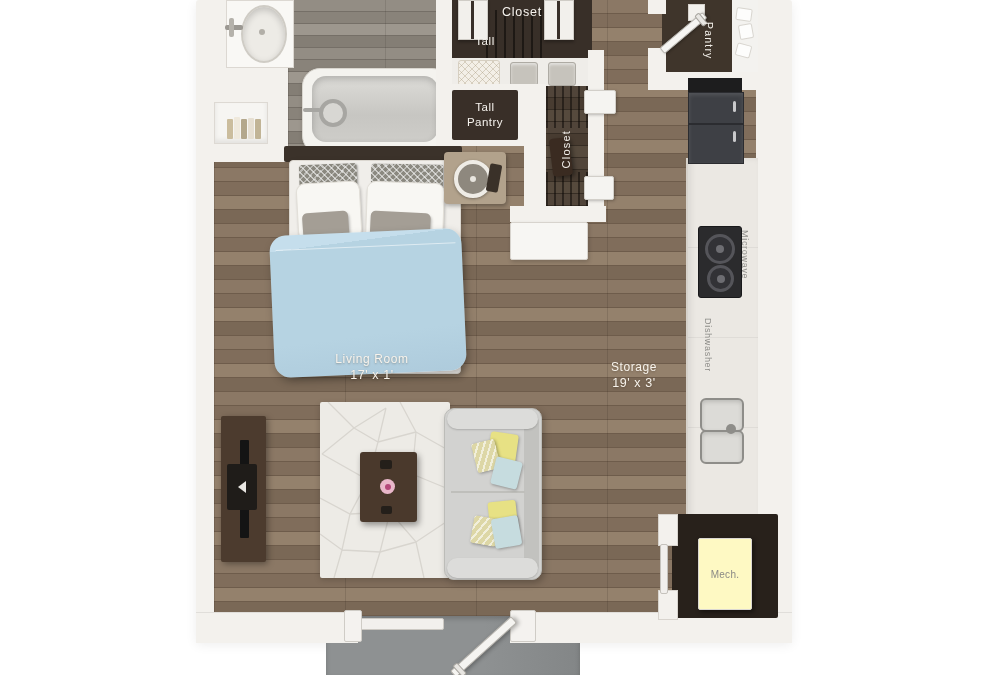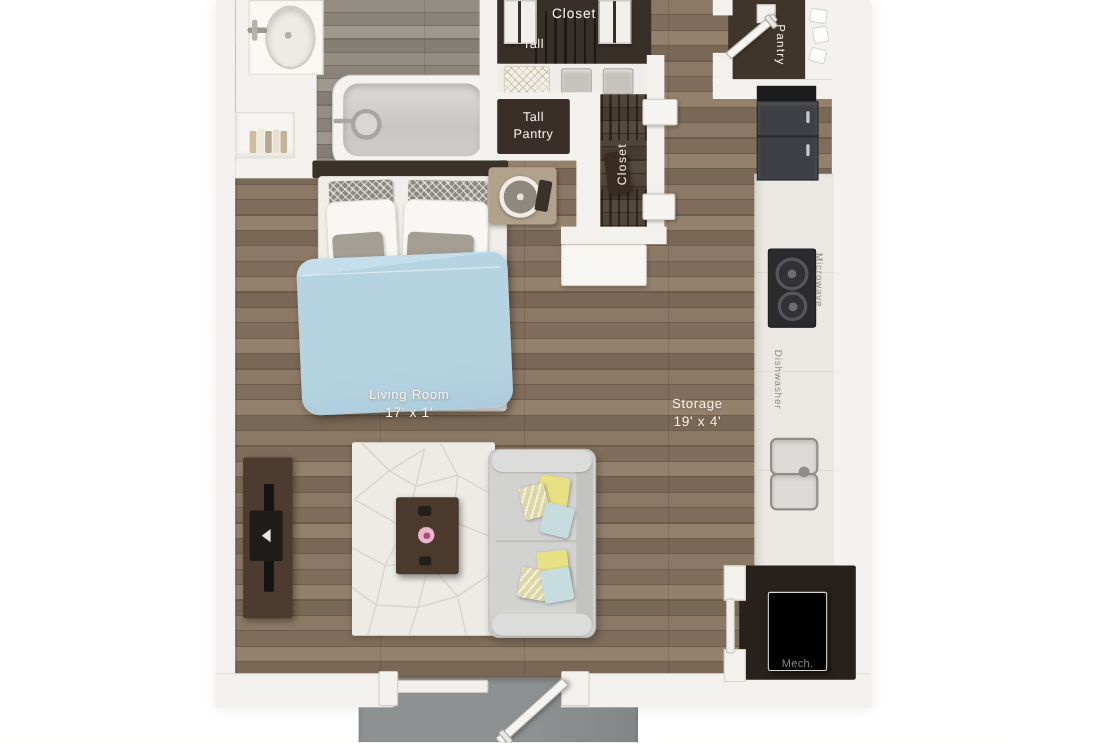--- a/index.html
+++ b/index.html
@@ -132,23 +132,23 @@
   .lbl-vgray{writing-mode:vertical-rl;color:#8e8d89;font-size:9px;letter-spacing:.7px;}
   .lbl-microwave{left:740px;top:230px;}
   .lbl-dishwasher{left:703px;top:318px;}
   .ksink{width:40px;height:30px;background:#dcdbd7;border:2px solid #8e8d89;border-radius:6px;
      box-shadow:inset 0 2px 4px rgba(0,0,0,.15);}
   .ks1{left:700px;top:398px;} .ks2{left:700px;top:430px;}
   .ks-faucet{left:726px;top:424px;width:10px;height:10px;background:#8e8d89;border-radius:50%;}
 
   
   .mech-room{left:672px;top:514px;width:106px;height:104px;background:#28211b;border-radius:2px;}
-  .mech-box{left:698px;top:538px;width:52px;height:70px;background:#000000;border:1px solid #dbd8d2;
+  .mech-box{left:698px;top:538px;width:52px;height:70px;background:#fef9c3;border:1px solid #dbd8d2;
      border-radius:2px;box-shadow:2px 2px 5px rgba(0,0,0,.45);
-     display:flex;align-items:flex-end;justify-content:center;}
+     display:flex;align-items:center;justify-content:center;}
   .lbl-mech{color:#8b8a86;font-size:10px;letter-spacing:.3px;}
   .mech-post{background:#f3f1ed;border:1px solid #d8d4ce;}
   .mp1{left:658px;top:514px;width:18px;height:30px;}
   .mp2{left:658px;top:590px;width:18px;height:28px;}
   .mech-door-line{left:660px;top:544px;width:6px;height:48px;background:#f1efec;
      border:1px solid #c5c2bc;border-radius:2px;}
 
   
   .patio{left:326px;top:616px;width:254px;height:59px;
      background:linear-gradient(90deg,#8e9192 0 62%,#838687 100%);
@@ -411,16 +411,16 @@
     <div class="inner spillow sp-pat spp2"></div>
     <div class="inner spillow sp-ice spi2"></div>
   </div>
 
   <div class="abs room-label lbl-living">
     <div class="rname">Living Room</div>
     <div class="rdims">17' x 1'</div>
   </div>
   <div class="abs room-label lbl-kitchen">
     <div class="rname">Storage</div>
-    <div class="rdims">19' x 4'</div>
+    <div class="rdims">19' x 3'</div>
   </div>
 
 </div>
 
 </body></html>

